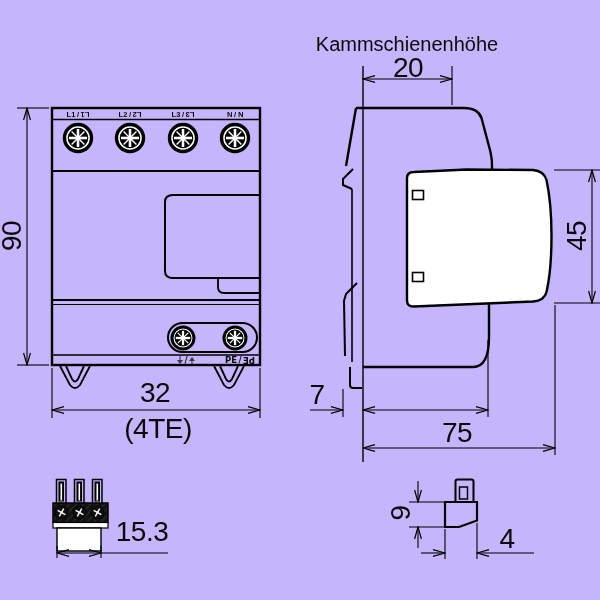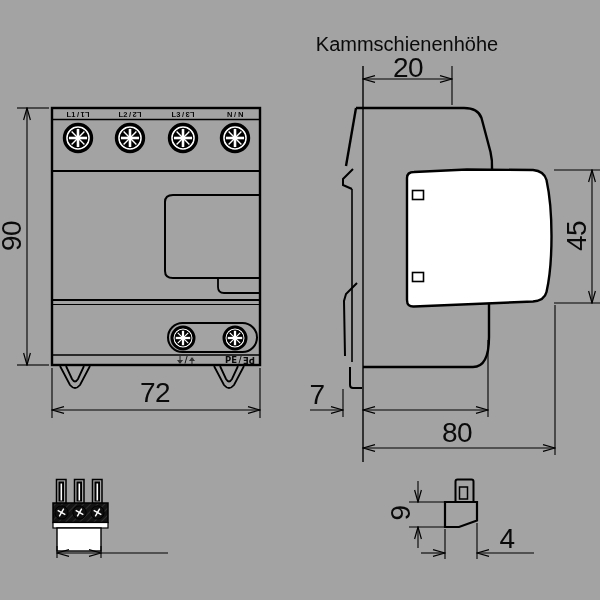--- a/index.html
+++ b/index.html
@@ -1,16 +1,16 @@
 <!DOCTYPE html>
 <html><head>
 <meta charset="utf-8">
 <style>
   html,body{margin:0;padding:0;background:#fff;}
-  .stage{position:relative;width:600px;height:600px;background:#a3a3a3;overflow:hidden;
+  .stage{position:relative;width:600px;height:600px;background:#c4b5fd;overflow:hidden;
          font-family:"Liberation Sans",sans-serif;color:#000;}
   svg.draw{position:absolute;left:0;top:0;}
   .t{position:absolute;transform:translate(-50%,-50%);white-space:nowrap;color:#0a0a0a;}
   .dim{font-size:28px;letter-spacing:-0.5px;}
   .v{transform:translate(-50%,-50%) rotate(-90deg);}
   .title{font-size:20px;}
   .term{font-size:7.5px;font-weight:700;letter-spacing:0.1px;}
   .bterm{font-size:8.5px;font-weight:700;font-family:"DejaVu Sans",sans-serif;}
   .r180{display:inline-block;transform:rotate(180deg);}
   .sep{margin:0 1.5px;}
@@ -146,25 +146,27 @@
     <line x1="477" y1="523" x2="477" y2="559" stroke-width="1.1"></line>
     <line x1="421" y1="553" x2="445" y2="553" stroke-width="1.1" marker-end="url(#arw)"></line>
     <line x1="477" y1="553" x2="534" y2="553" stroke-width="1.1" marker-start="url(#arw)"></line>
   </g>
 </svg>
 
 <div class="t title" style="left:407px;top:44px">Kammschienenhöhe</div>
 <div class="t dim" style="left:408px;top:68px">20</div>
 <div class="t dim v" style="left:577px;top:236px">45</div>
 <div class="t dim" style="left:317px;top:395px">7</div>
-<div class="t dim" style="left:457px;top:433px">80</div>
+<div class="t dim" style="left:457px;top:433px">75</div>
 
 <div class="t dim v" style="left:12px;top:236px">90</div>
-<div class="t dim" style="left:155px;top:393px">72</div>
+<div class="t dim" style="left:155px;top:393px">32</div>
+<div class="t dim" style="left:158px;top:429px">(4TE)</div>
 
+<div class="t dim" style="left:142px;top:532px">15.3</div>
 <div class="t dim v" style="left:401px;top:513px">9</div>
 <div class="t dim" style="left:507px;top:539px">4</div>
 
 <div class="t term" style="left:78px;top:114px"><span>L1</span><span class="sep">/</span><span class="r180">L1</span></div>
 <div class="t term" style="left:130px;top:114px"><span>L2</span><span class="sep">/</span><span class="r180">L2</span></div>
 <div class="t term" style="left:183px;top:114px"><span>L3</span><span class="sep">/</span><span class="r180">L3</span></div>
 <div class="t term" style="left:235px;top:114px"><span>N</span><span class="sep">/</span><span class="r180">N</span></div>
 
 <div class="t bterm" style="left:186px;top:360px"><span>⏚</span><span class="sep">/</span><span class="r180">⏚</span></div>
 <div class="t bterm" style="left:240px;top:360px"><span>PE</span><span class="sep">/</span><span class="r180">PE</span></div>

